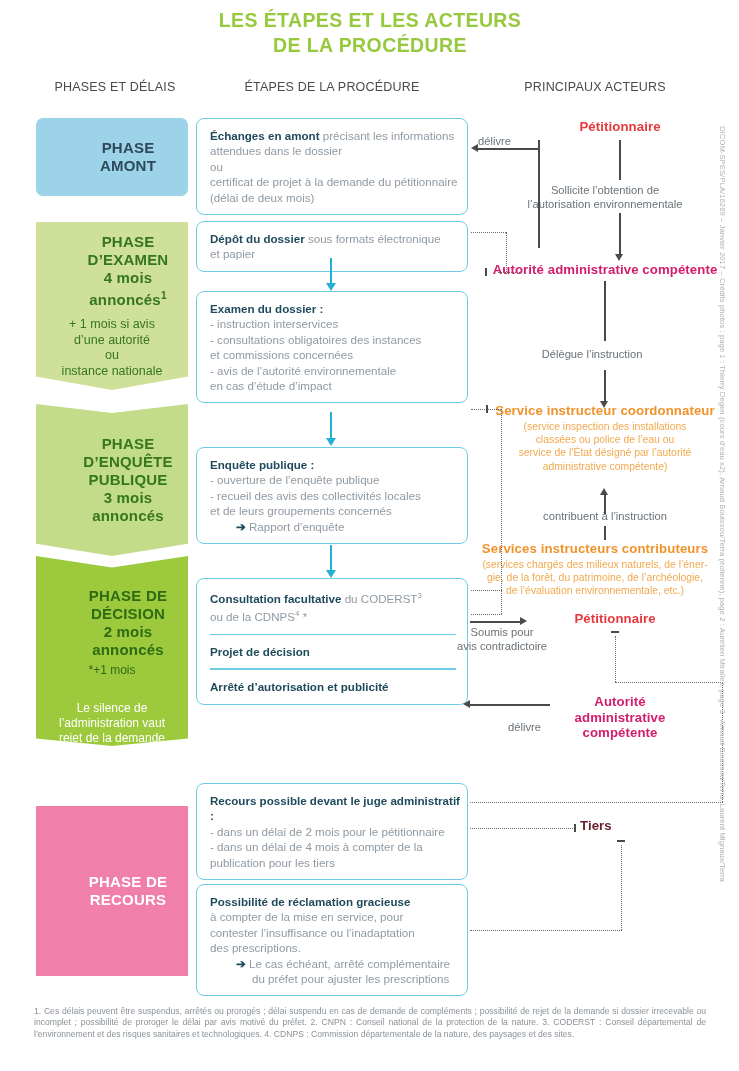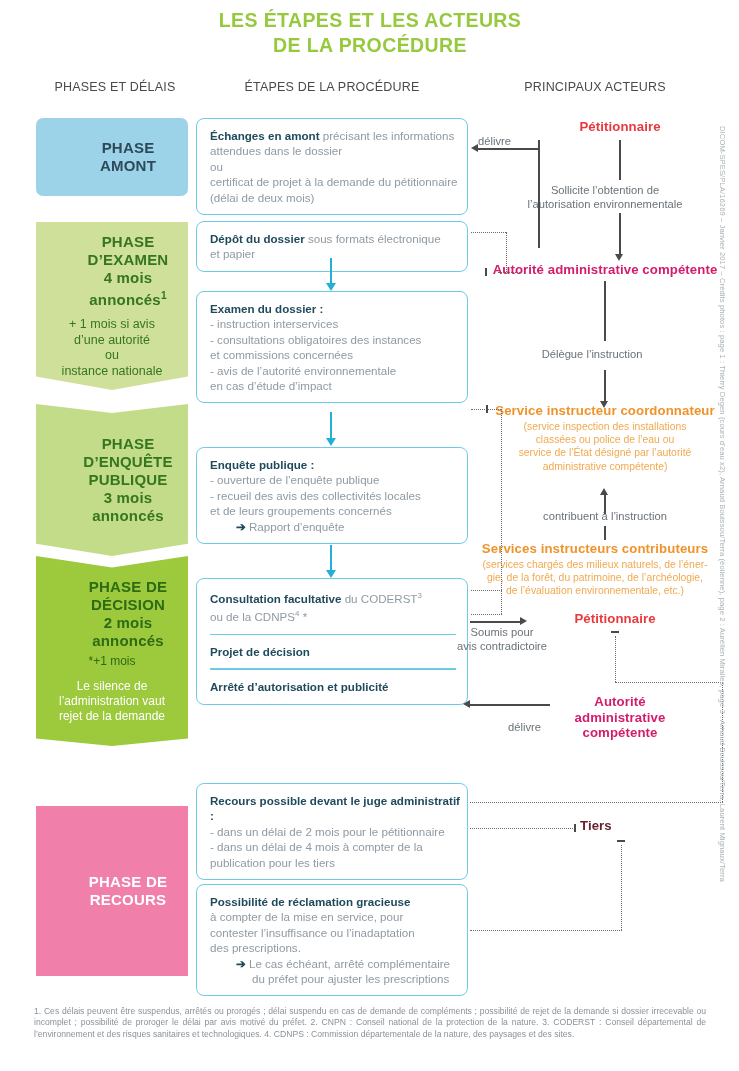--- a/index.html
+++ b/index.html
@@ -63,24 +63,25 @@
   }
   #phase-enquete {
     top: 404px; height: 152px;
     background: #c3dc8a; color: #35761f;
     clip-path: polygon(0 0, 50% 6%, 100% 0, 100% 92%, 50% 100%, 0 92%);
   }
   #phase-decision {
     top: 556px; height: 190px;
     background: #9dc93c; color: #2d6b14;
     clip-path: polygon(0 0, 50% 6%, 100% 0, 100% 96%, 50% 100%, 0 96%);
+    align-items: flex-end;
   }
   #phase-decision .t1 { color: #2d6b14; }
   #phase-decision .t2 { color: #2d6b14; font-size: 12px; margin-top: 4px; }
-  #phase-decision .t3 { color: #ffffff; font-size: 12px; line-height: 15px; margin-top: 9px; }
+  #phase-decision .t3 { color: #ffffff; font-size: 12px; line-height: 15px; margin-top: 23px; }
   #phase-recours {
     top: 806px; height: 170px;
     background: #f07fa9; color: #ffffff;
   }
   #phase-recours .t1 { font-size: 15px; }
 
   
   .step {
     position: absolute; left: 196px; width: 272px;
     border: 1.4px solid #6ecbe5;

